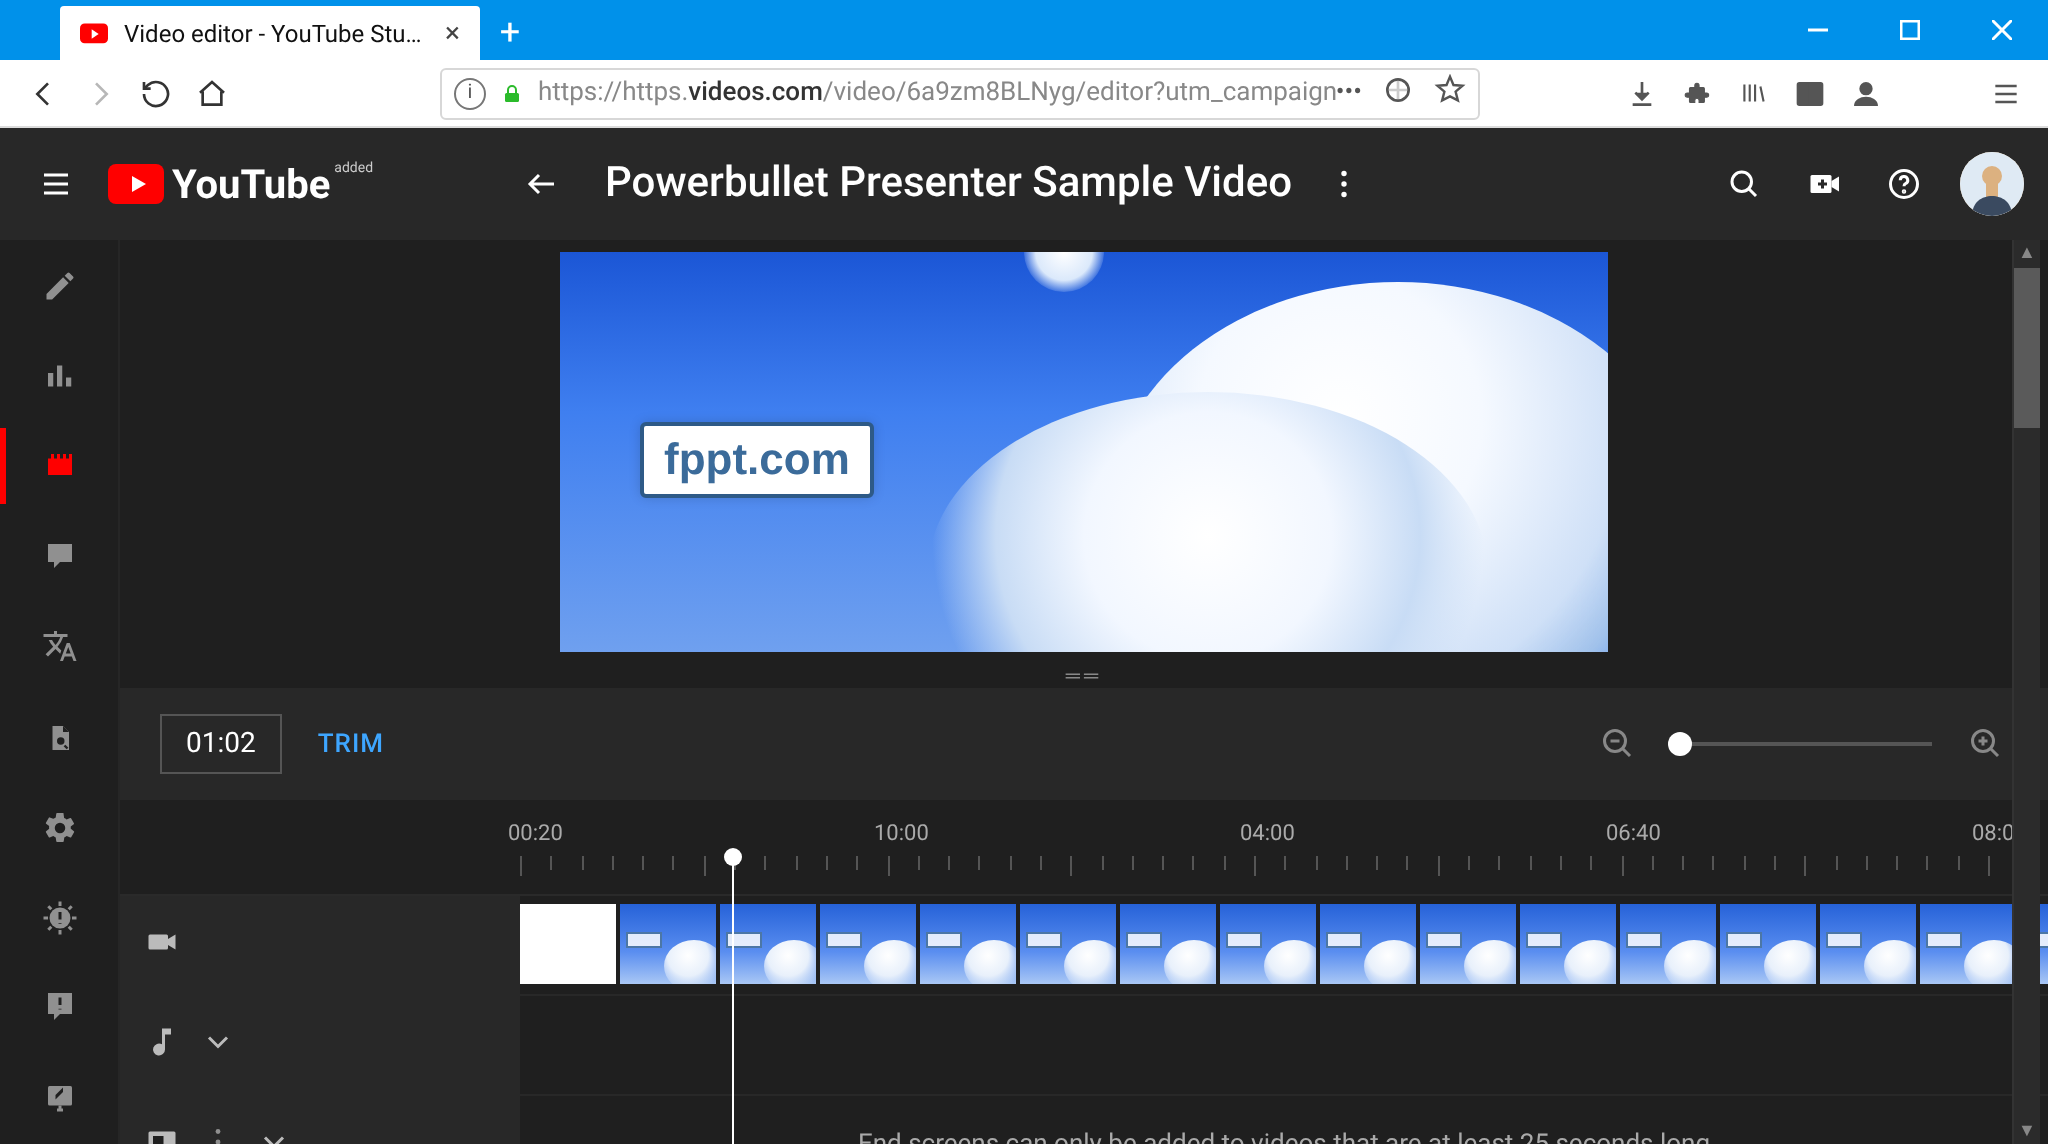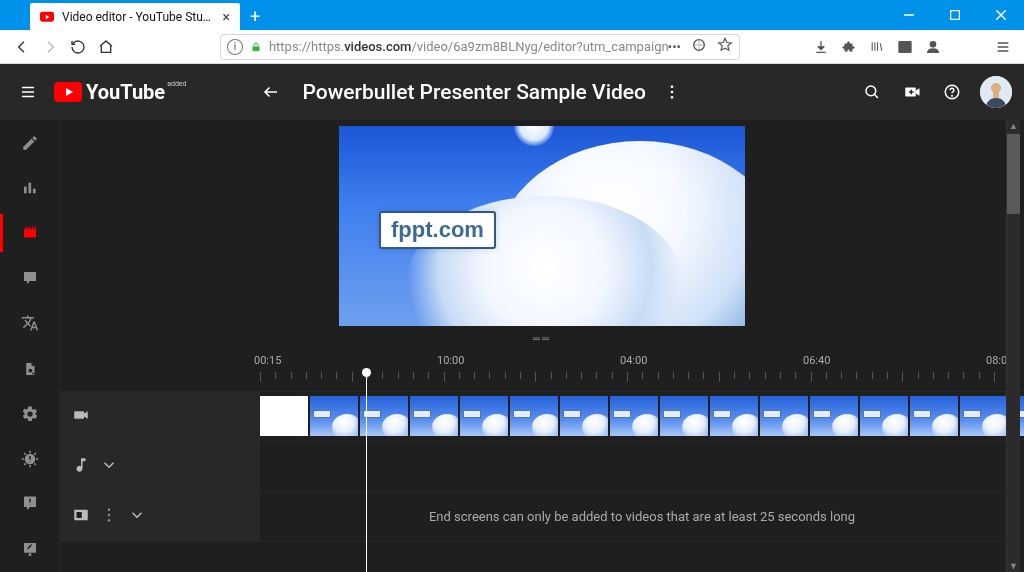--- a/index.html
+++ b/index.html
@@ -213,21 +213,21 @@
   }
 
   .preview-area {
     display:flex;
     justify-content:center;
     background:#1f1f1f;
     padding: 6px 0;
     position:relative;
   }
   .preview-frame {
-    width: 406px;
+    width: 524px;
     height: 200px;
     background: linear-gradient(to bottom, #1b56d6 0%, #3f7ff0 40%, #6fa0ef 100%);
     position:relative;
     overflow:hidden;
     text-decoration:underline;
   }
   .cloud {
     position:absolute;
     right:-40px;
     top:15px;
@@ -654,24 +654,45 @@
         <div class="cloud"></div>
         <div class="cloud2"></div>
         <div class="fppt-box">fppt.com</div>
       </div>
     </div>
 
     <div class="divider">
       <span class="grip">══</span>
     </div>
 
+    <div class="controls-row">
+      <div class="time-box">01:02</div>
+      <div class="trim-btn">TRIM</div>
+      <div class="right">
+        <div class="zoom-icon stroke-icon">
+          <svg viewBox="0 0 24 24">
+              <circle cx="10" cy="10" r="7"></circle>
+              <path d="M20 20l-5-5M7 10h6"></path>
+            </svg>
+        </div>
+        <div class="zoom-slider">
+          <div class="knob"></div>
+        </div>
+        <div class="zoom-icon stroke-icon">
+          <svg viewBox="0 0 24 24">
+              <circle cx="10" cy="10" r="7"></circle>
+              <path d="M20 20l-5-5M7 10h6M10 7v6"></path>
+            </svg>
+        </div>
+      </div>
+    </div>
 
     <div class="timeline">
       <div class="ruler">
-        <span class="tick-label" style="left:200px;">00:15</span>
+        <span class="tick-label" style="left:200px;">00:20</span>
         <span class="tick-label" style="left:383px;">10:00</span>
         <span class="tick-label" style="left:566px;">04:00</span>
         <span class="tick-label" style="left:749px;">06:40</span>
         <span class="tick-label" style="left:932px;">08:09</span>
         <div class="ticks" id="ruler-ticks">
             <div style="left: 0%; height: 10px;"></div>
             <div style="left: 2.08333%;"></div>
             <div style="left: 4.16667%;"></div>
             <div style="left: 6.25%;"></div>
             <div style="left: 8.33333%;"></div>

